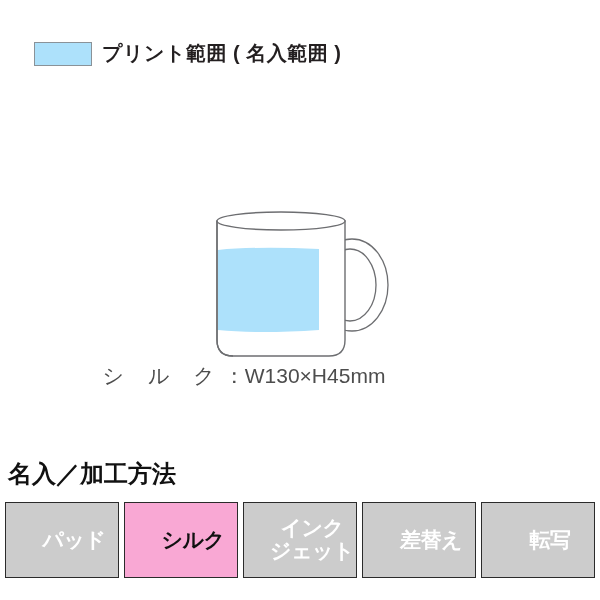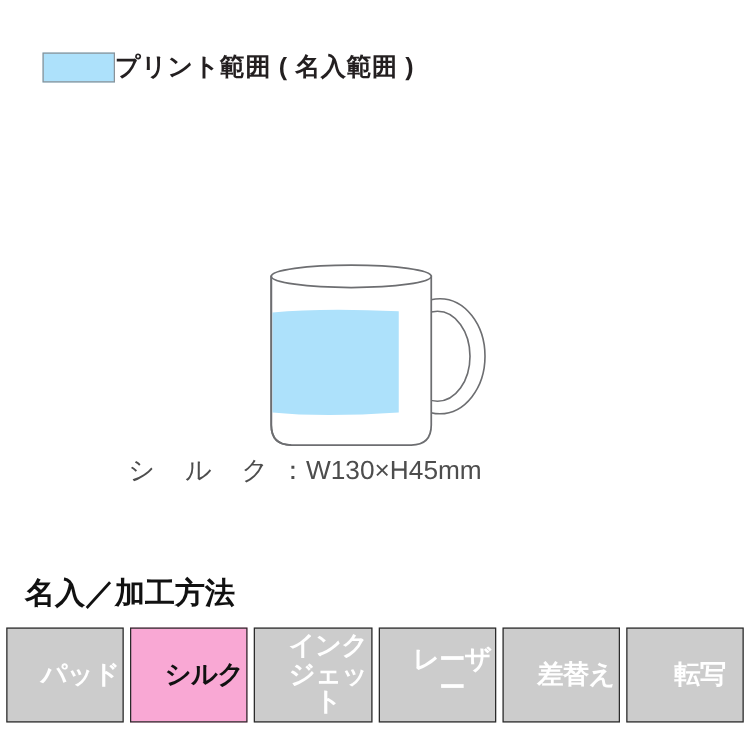--- a/index.html
+++ b/index.html
@@ -26,21 +26,21 @@
   }
   #legend-swatch {
     width: 58px;
     height: 24px;
     background: #ade1fb;
     border: 1px solid #8a9298;
     box-sizing: border-box;
     flex: none;
   }
   #legend-label {
-    margin-left: 0;
+    margin-left: 10px;
     font-size: 20px;
     font-weight: bold;
     color: #231f20;
     letter-spacing: 0.5px;
     white-space: nowrap;
   }
 
   
   #mug-figure {
     position: absolute;
@@ -69,21 +69,21 @@
     font-family: "Liberation Sans", "DejaVu Sans", sans-serif;
     white-space: nowrap;
   }
   #mug-caption .jp-spaced {
     letter-spacing: 9px;
   }
 
   
   #methods-heading {
     position: absolute;
-    left: 20px;
+    left: 8px;
     top: 458px;
     font-size: 24px;
     font-weight: bold;
     color: #111111;
     letter-spacing: 0px;
     white-space: nowrap;
   }
 
   #methods-row {
     position: absolute;
@@ -162,23 +162,20 @@
     <span>シルク</span>
   </div>
 
   <div class="method-chip">
     <span>
       <span class="chip-line">インク</span>
       <span class="chip-line">ジェット</span>
     </span>
   </div>
 
-  <div class="method-chip">
-    <span>レーザー</span>
-  </div>
 
   <div class="method-chip">
     <span>差替え</span>
   </div>
 
 
   <div class="method-chip">
     <span>転写</span>
   </div>
 

